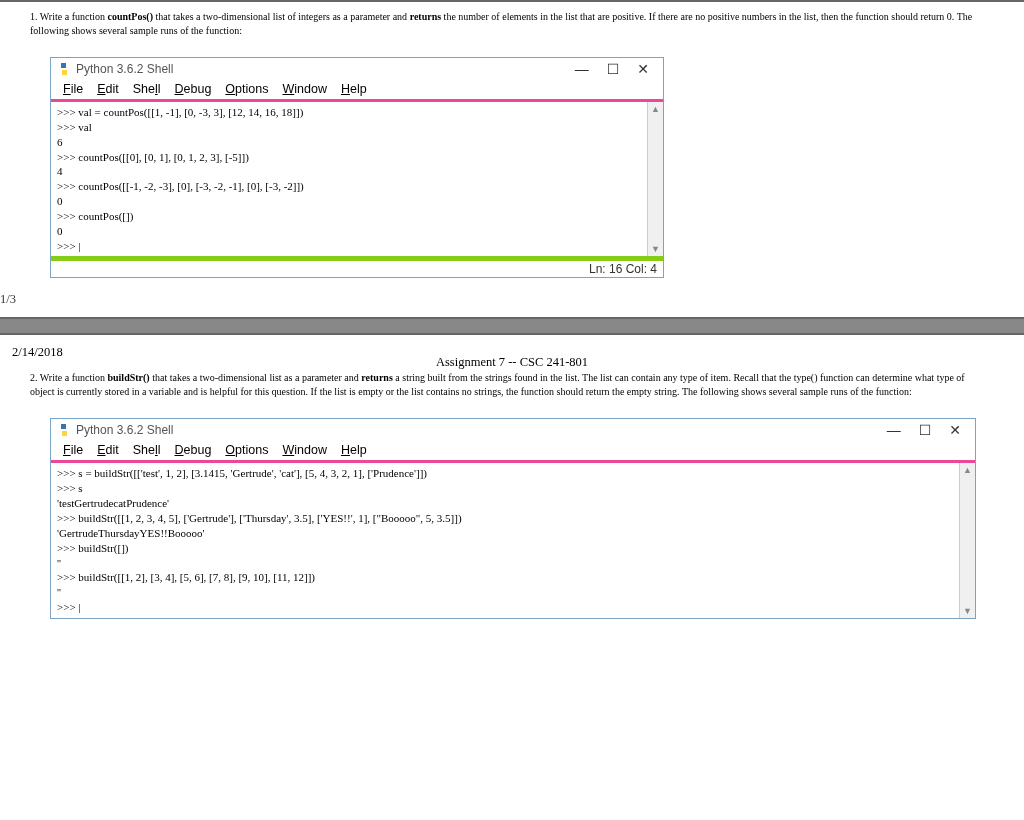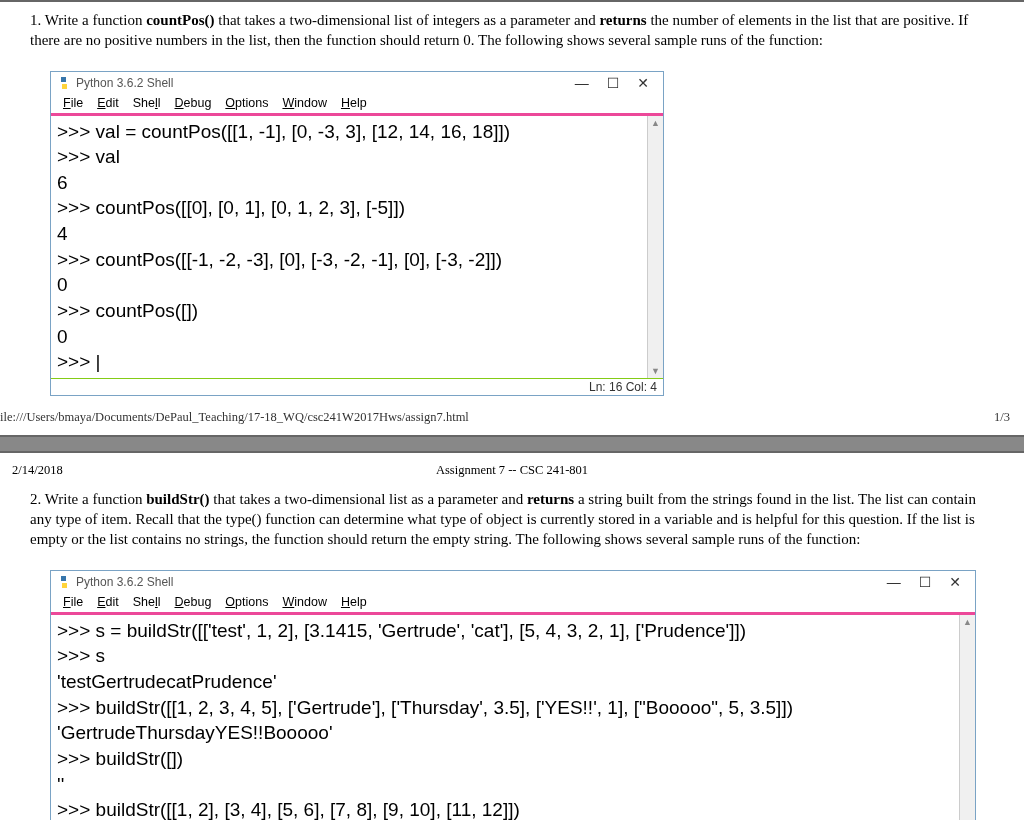--- a/index.html
+++ b/index.html
@@ -1,37 +1,37 @@
 <!DOCTYPE html>
 <html><head>
   <meta charset="utf-8">
   <style>
     * { margin: 0; padding: 0; box-sizing: border-box; }
     body { font-family: 'Times New Roman', serif; background: #fff; width: 1024px; }
-    .question { padding: 8px 40px 8px 30px; font-size: 15px; line-height: 1.35; }
+    .question { padding: 8px 40px 8px 30px; font-size: 10px; line-height: 1.35; }
     .q-num { display: inline; }
     .bold { font-weight: bold; }
     .shell-window { border: 1px solid #7aa3c5; margin: 12px 60px 8px 50px; background: #fff; font-family: Arial, sans-serif; }
     .shell-title { display: flex; align-items: center; padding: 3px 6px; font-size: 12.5px; }
     .shell-logo { width: 14px; height: 14px; margin-right: 5px; display: inline-flex; align-items: center; justify-content: center; }
     .shell-title-text { flex: 1; color: #555; font-size: 12px; }
     .win-controls { display: flex; gap: 18px; align-items: center; padding-right: 8px; }
     .win-ctrl { font-size: 14px; font-family: Arial, sans-serif; color: #333; cursor: default; }
     .shell-menu { display: flex; gap: 2px; padding: 2px 6px 3px 6px; border-bottom: 3px solid #ec4899; font-size: 12.5px; }
     .menu-item { padding: 0 6px; cursor: default; }
     .menu-item .uline { text-decoration: underline; }
     .shell-body { position: relative; }
-    .shell-content { font-family: Liberation Sans, sans-serif; font-size: 19px; padding: 3px 20px 3px 6px; line-height: 1.35; white-space: pre; color: #000; }
+    .shell-content { font-family: Liberation Serif, serif; font-size: 11px; padding: 3px 20px 3px 6px; line-height: 1.35; white-space: pre; color: #000; }
     .shell-scroll { position: absolute; right: 0; top: 0; bottom: 0; width: 16px; background: #f0f0f0; display: flex; flex-direction: column; justify-content: space-between; align-items: center; border-left: 1px solid #ccc; }
     .scroll-arrow { font-size: 9px; color: #888; padding: 2px; }
-    .shell-status { text-align: right; font-size: 12px; padding: 1px 6px; border-top: 1px solid #84cc16; color: #333; }
+    .shell-status { text-align: right; font-size: 12px; padding: 1px 6px; border-top: 5px solid #84cc16; color: #333; }
     .url-footer { display: flex; justify-content: space-between; padding: 6px 14px 10px 0; font-size: 12.5px; color: #333; font-family: 'Times New Roman', serif; }
     .hr-break { height: 18px; background: #888; margin: 0; border-top: 2px solid #666; border-bottom: 2px solid #666; }
     .date-left { padding-left: 12px; }
-    .date-center { position: absolute; left: 50%; transform: translateX(-50%); }
+    .date-center { position: absolute; left: 50%; transform: translateX(-50%); margin-top: 10px; }
     .date-row { position: relative; padding: 10px 14px 4px 0; font-size: 12.5px; font-family: 'Times New Roman', serif; height: 28px; }
     .outer-border { border-top: 2px solid #666; }
   </style>
 </head>
 <body class="outer-border">
 
 <div class="question">
   <span class="q-num">1. </span><span>Write a function </span><span class="bold">countPos()</span><span> that takes a two-dimensional list of integers as a parameter and </span><span class="bold">returns</span><span> the number of elements in the list that are positive. If there are no positive numbers in the list, then the function should return 0. The following shows several sample runs of the function:</span>
 </div>
 
@@ -72,21 +72,20 @@
 &gt;&gt;&gt; |</div>
     <div class="shell-scroll">
       <span class="scroll-arrow">▲</span>
       <span class="scroll-arrow">▼</span>
     </div>
   </div>
   <div class="shell-status">Ln: 16  Col: 4</div>
 </div>
 
 <div class="url-footer">
-  <span>ile:///Users/bmaya/Documents/DePaul_Teaching/17-18_WQ/csc241W2017Hws/assign7.html</span>
   <span>1/3</span>
 </div>
 
 <div class="hr-break"></div>
 
 <div class="date-row">
   <span class="date-left">2/14/2018</span>
   <span class="date-center">Assignment 7 -- CSC 241-801</span>
 </div>
 

